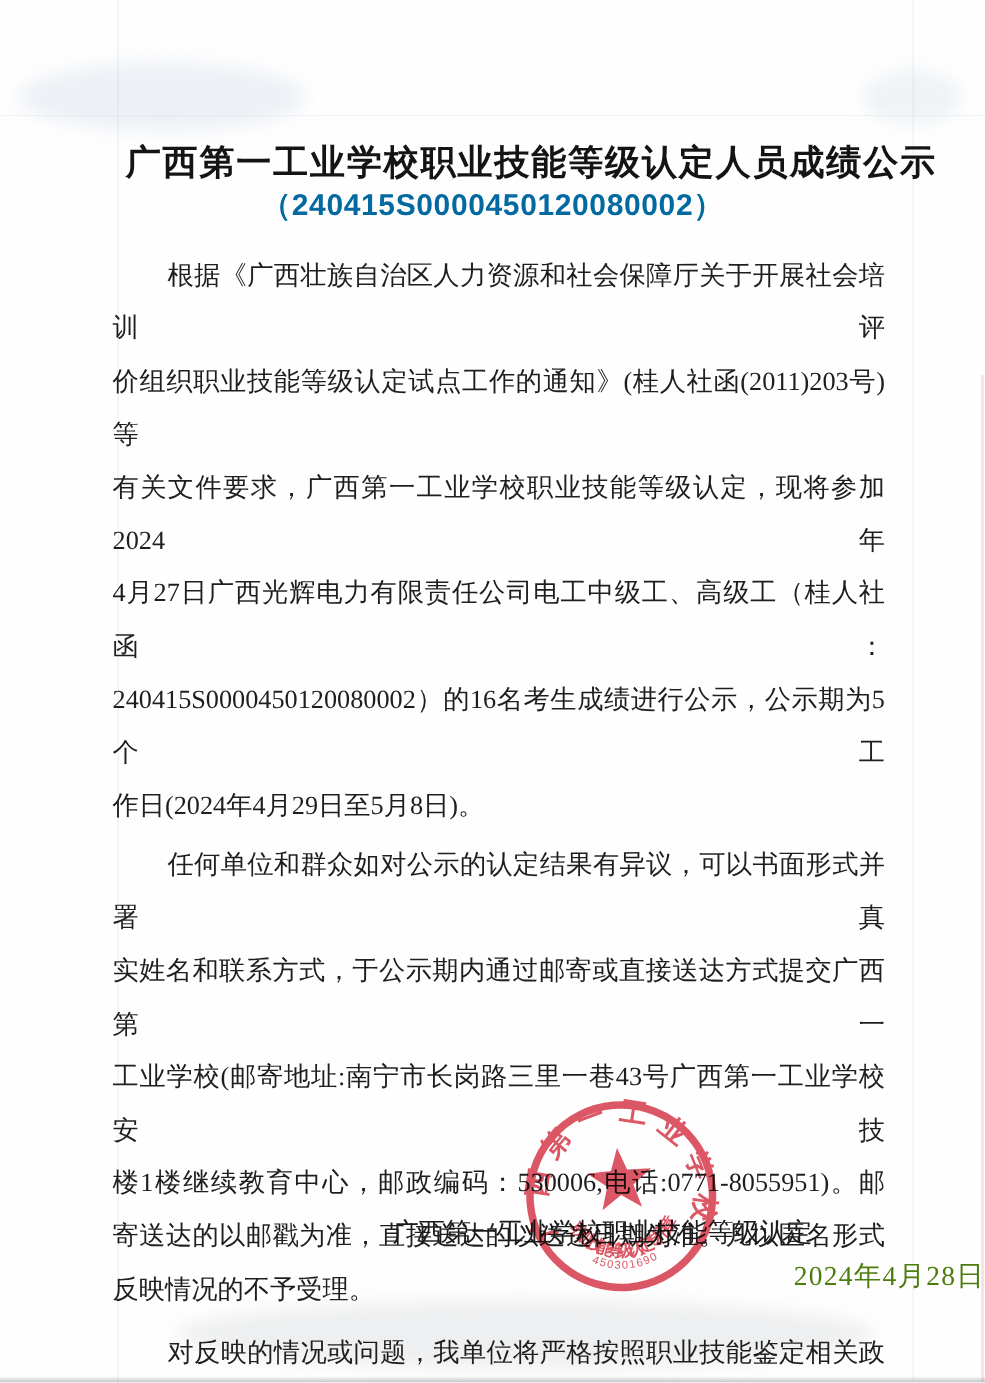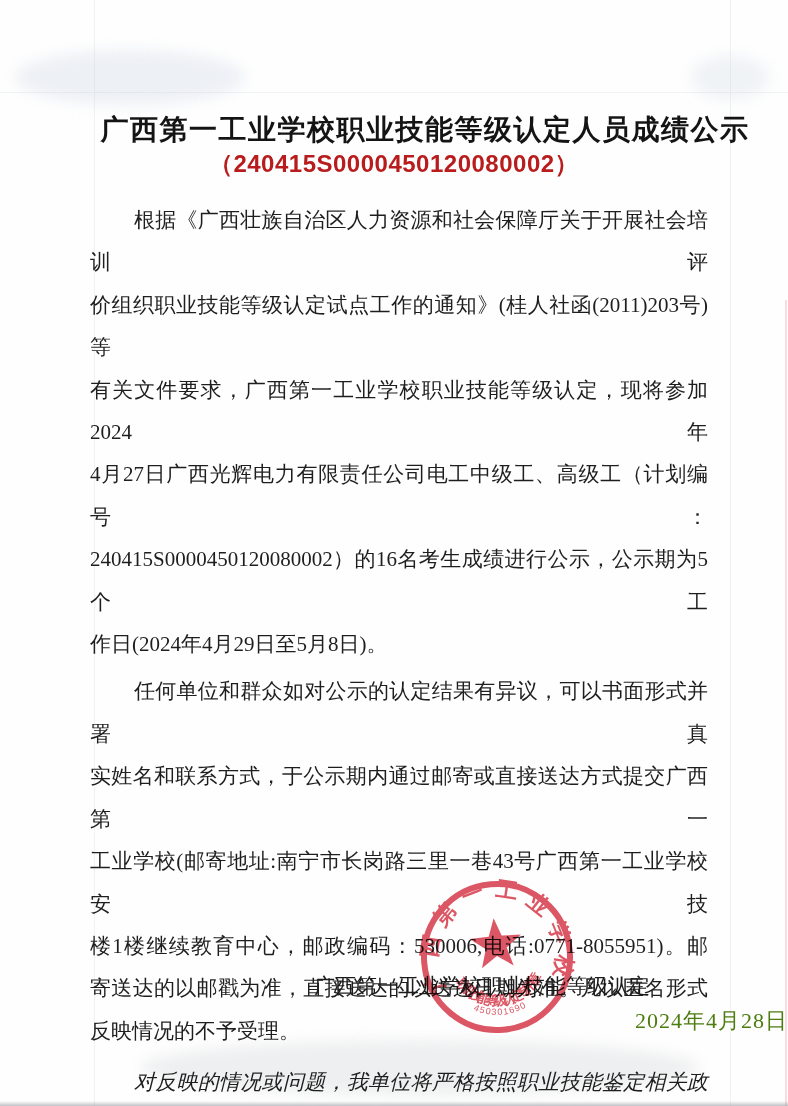--- a/index.html
+++ b/index.html
@@ -19,32 +19,32 @@
   .edge-bottom{position:absolute;left:0;right:0;bottom:0;height:5px;
     background:linear-gradient(to bottom,rgba(160,164,168,0),rgba(140,145,150,0.55));}
   .edge-right{position:absolute;top:300px;bottom:0;right:1px;width:2px;background:rgba(235,120,130,0.25);}
 
   .title1{
     position:absolute;top:111px;left:0;width:100%;text-align:center;
     font-size:28px;font-weight:bold;color:#141414;letter-spacing:1.5px;white-space:nowrap;margin-left:31px;
   }
   .title2{
     position:absolute;top:148px;left:0;width:100%;text-align:center;
-    font-size:24px;font-weight:bold;color:#b91c1c;letter-spacing:0.5px;
+    font-size:24px;font-weight:bold;color:#0369a1;letter-spacing:0.5px;
     font-family:"Liberation Sans","DejaVu Sans",sans-serif;
   }
   .body-text{
     position:absolute;left:90px;top:199px;width:618px;
     font-size:21px;line-height:42.4px;color:#1e1e1e;
   }
   .line{width:100%;}
   .line.fill{text-align:justify;text-align-last:justify;text-justify:inter-character;}
   .line.indent{text-indent:44px;}
   .line.p2{margin-top:5px;}
-  .line.p3{margin-top:9px;font-style:italic;}
+  .line.p3{margin-top:9px;}
 
   .sig-org{
     position:absolute;top:972px;left:0;width:100%;box-sizing:border-box;padding-left:176px;
     text-align:center;font-size:21px;color:#1b1b1b;white-space:nowrap;
   }
   .sig-date{
     position:absolute;top:1006px;left:0;width:100%;box-sizing:border-box;padding-left:108px;
     text-align:right;font-size:22px;color:#4d7c0f;letter-spacing:1px;
   }
   .stamp{
@@ -67,21 +67,21 @@
   <div class="edge-right"></div>
   <div class="edge-bottom"></div>
 
   <div class="title1">广西第一工业学校职业技能等级认定人员成绩公示</div>
   <div class="title2">（240415S0000450120080002）</div>
 
   <div class="body-text">
     <div class="line fill indent">根据《广西壮族自治区人力资源和社会保障厅关于开展社会培训评</div>
     <div class="line fill">价组织职业技能等级认定试点工作的通知》(桂人社函(2011)203号)等</div>
     <div class="line fill">有关文件要求，广西第一工业学校职业技能等级认定，现将参加2024年</div>
-    <div class="line fill">4月27日广西光辉电力有限责任公司电工中级工、高级工（计划编号：</div>
+    <div class="line fill">4月27日广西光辉电力有限责任公司电工中级工、高级工（桂人社函：</div>
     <div class="line fill">240415S0000450120080002）的16名考生成绩进行公示，公示期为5个工</div>
     <div class="line">作日(2024年4月29日至5月8日)。</div>
     <div class="line fill indent p2">任何单位和群众如对公示的认定结果有异议，可以书面形式并署真</div>
     <div class="line fill">实姓名和联系方式，于公示期内通过邮寄或直接送达方式提交广西第一</div>
     <div class="line fill">工业学校(邮寄地址:南宁市长岗路三里一巷43号广西第一工业学校安技</div>
     <div class="line fill">楼1楼继续教育中心，邮政编码：530006,电话:0771-8055951)。邮</div>
     <div class="line fill">寄送达的以邮戳为准，直接送达的以送达日期为准。凡以匿名形式</div>
     <div class="line">反映情况的不予受理。</div>
     <div class="line fill indent p3">对反映的情况或问题，我单位将严格按照职业技能鉴定相关政</div>
     <div class="line fill">策规定予以核查。公示无异议的人员，将按照规定程序办理相应职</div>

